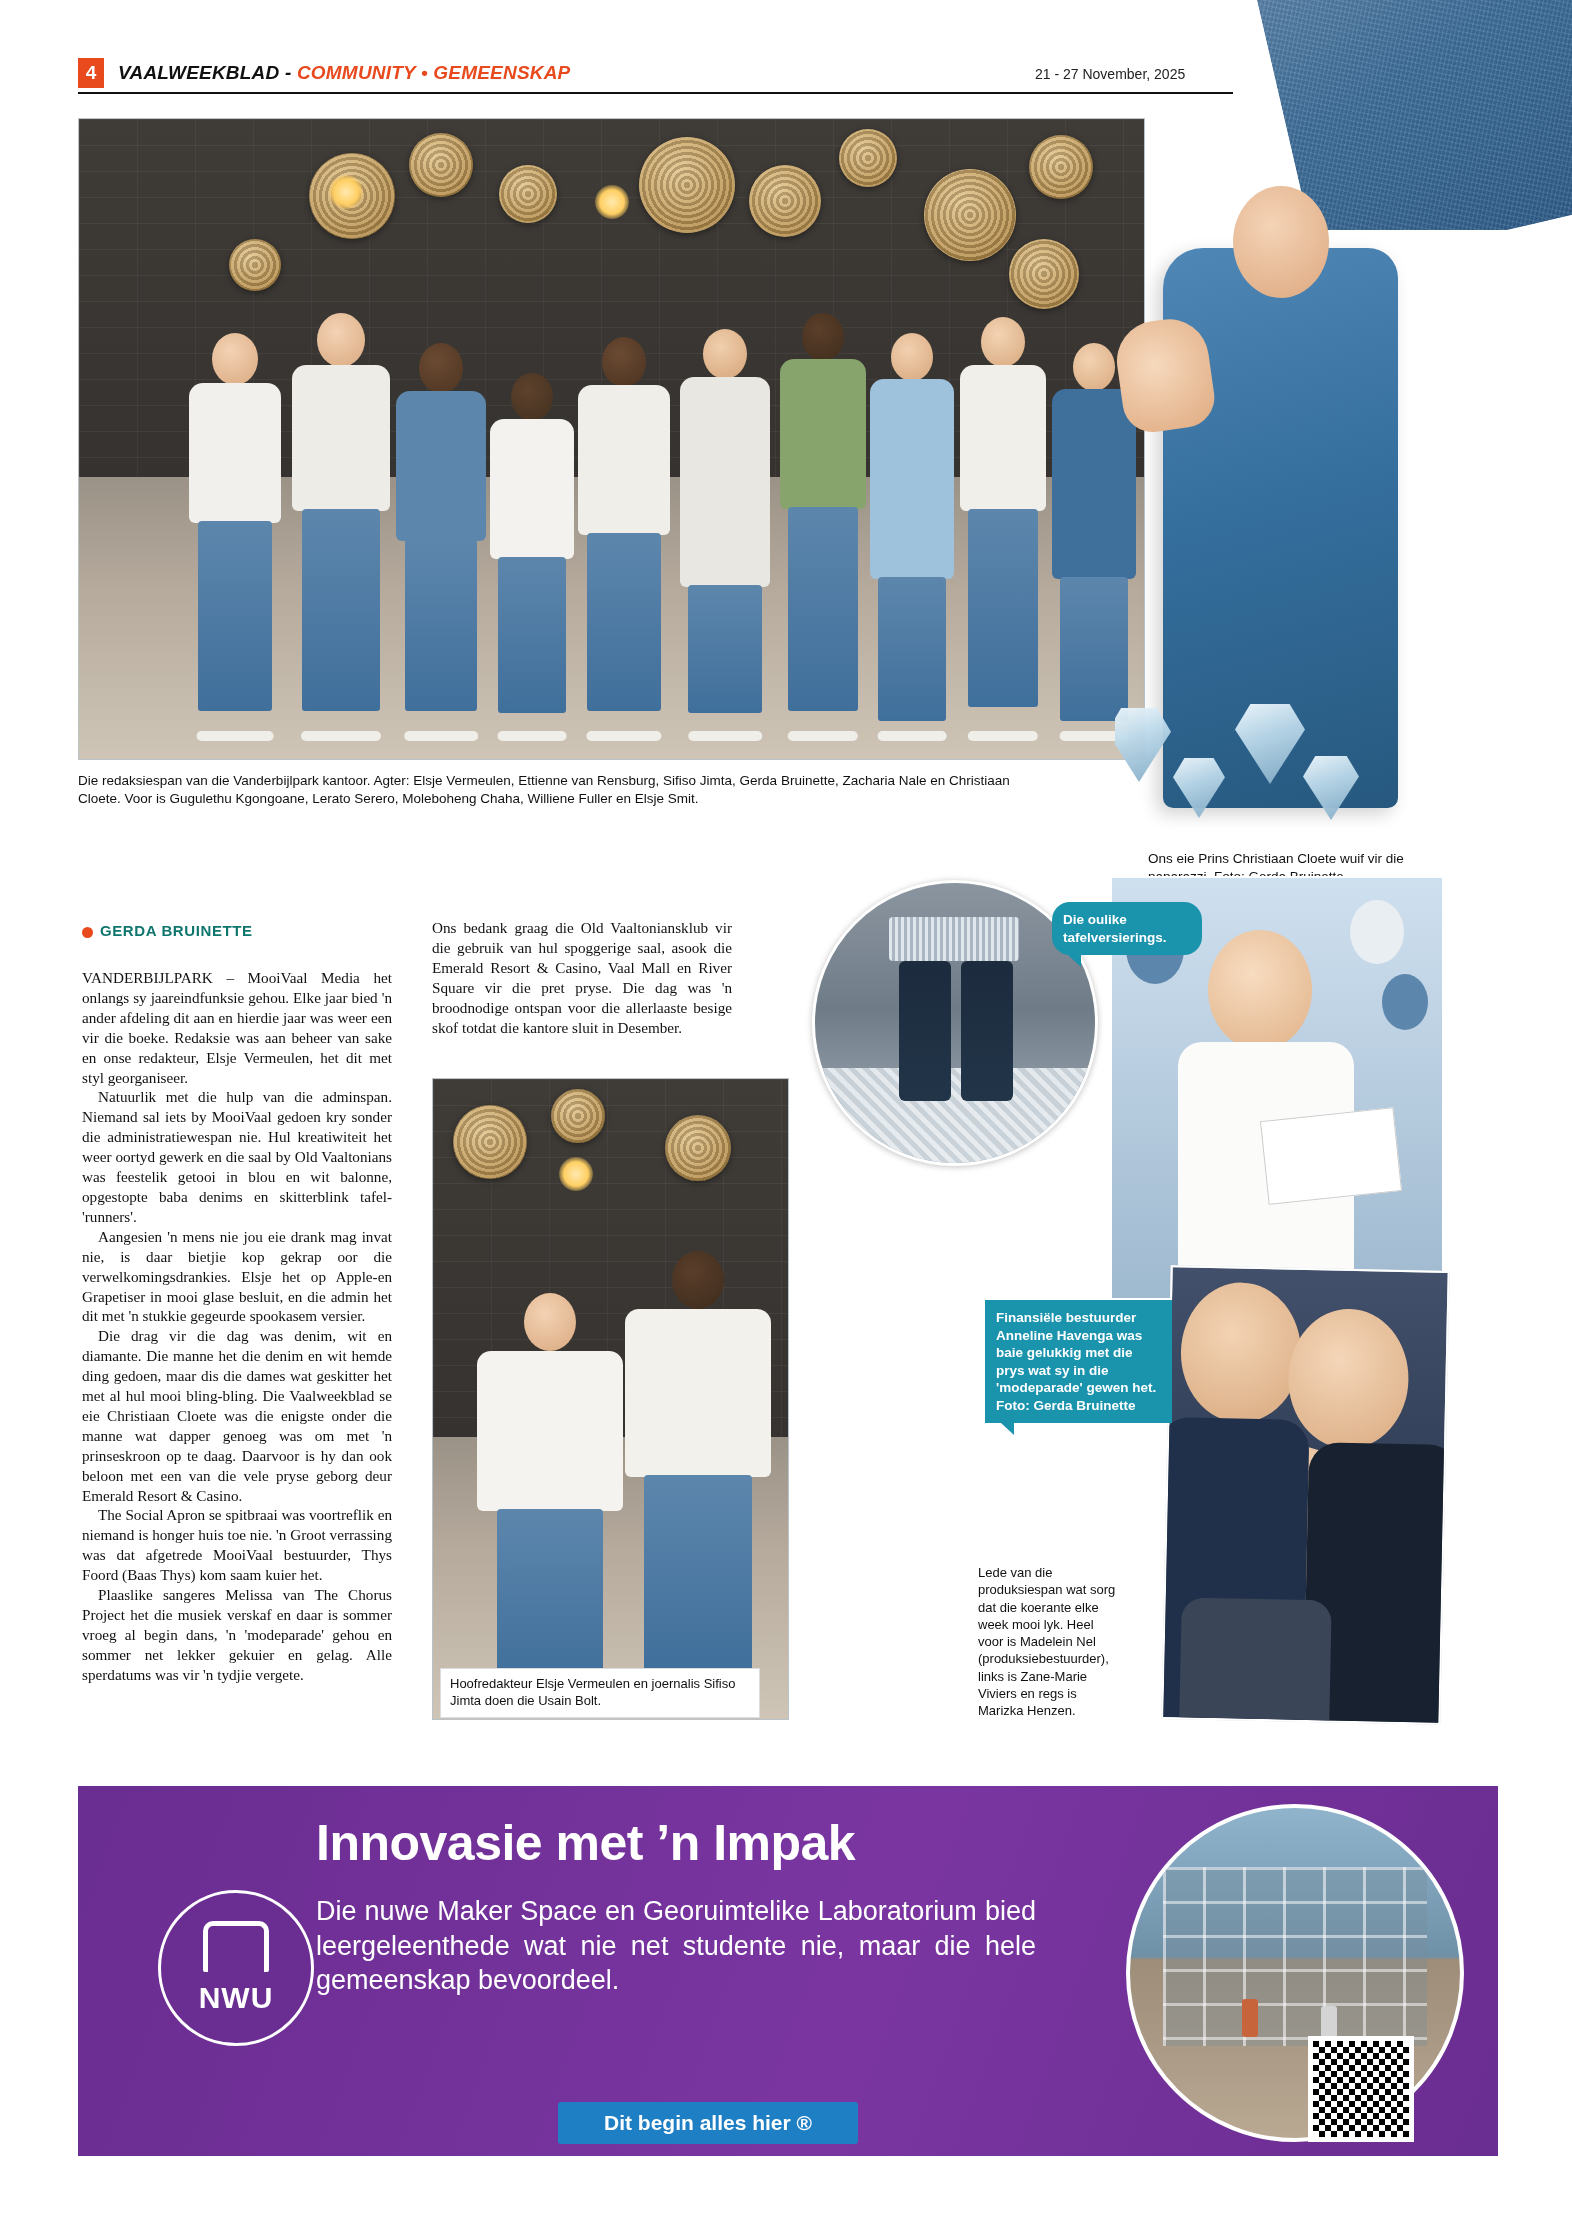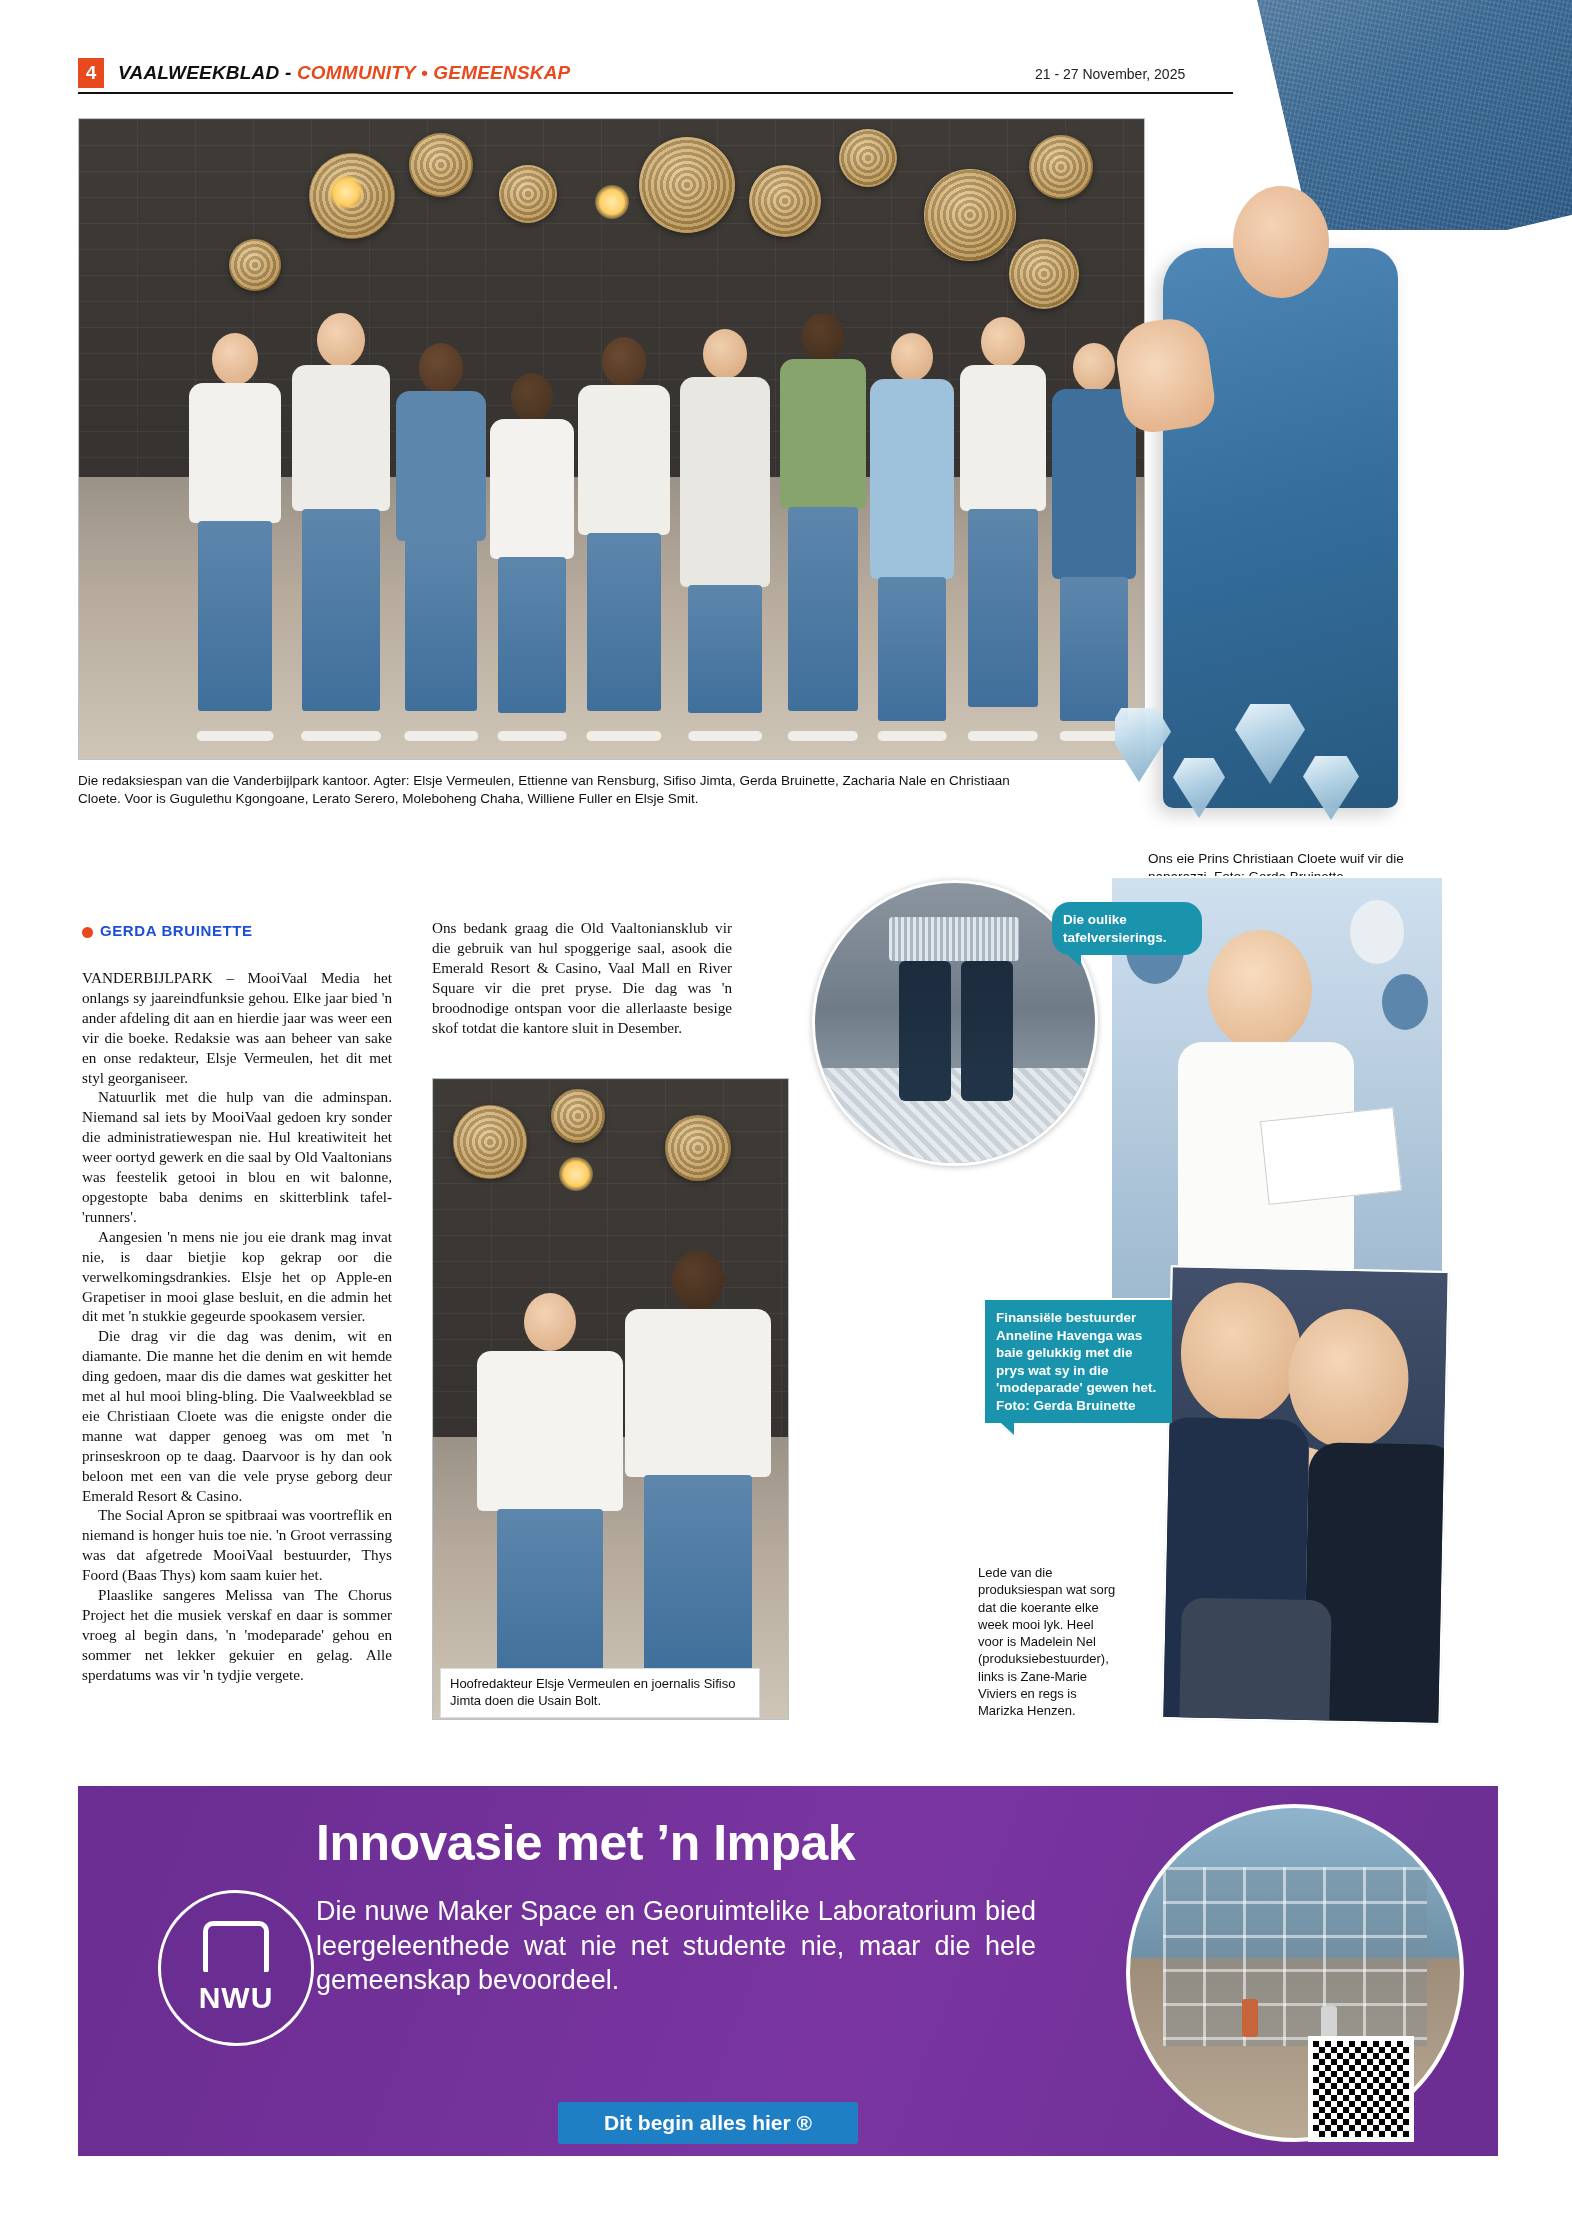--- a/index.html
+++ b/index.html
@@ -243,21 +243,21 @@
   }
 
   .byline {
     position: absolute;
     left: 82px;
     top: 922px;
     font-family: "Liberation Sans", sans-serif;
     font-weight: bold;
     font-size: 15px;
     letter-spacing: 0.6px;
-    color: #1d4ed8;
+    color: #0f766e;
     z-index: 6;
   }
   .byline .bullet {
     display: inline-block;
     width: 11px; height: 11px;
     border-radius: 50%;
     background: #e8491d;
     margin-right: 7px;
     vertical-align: middle;
   }

